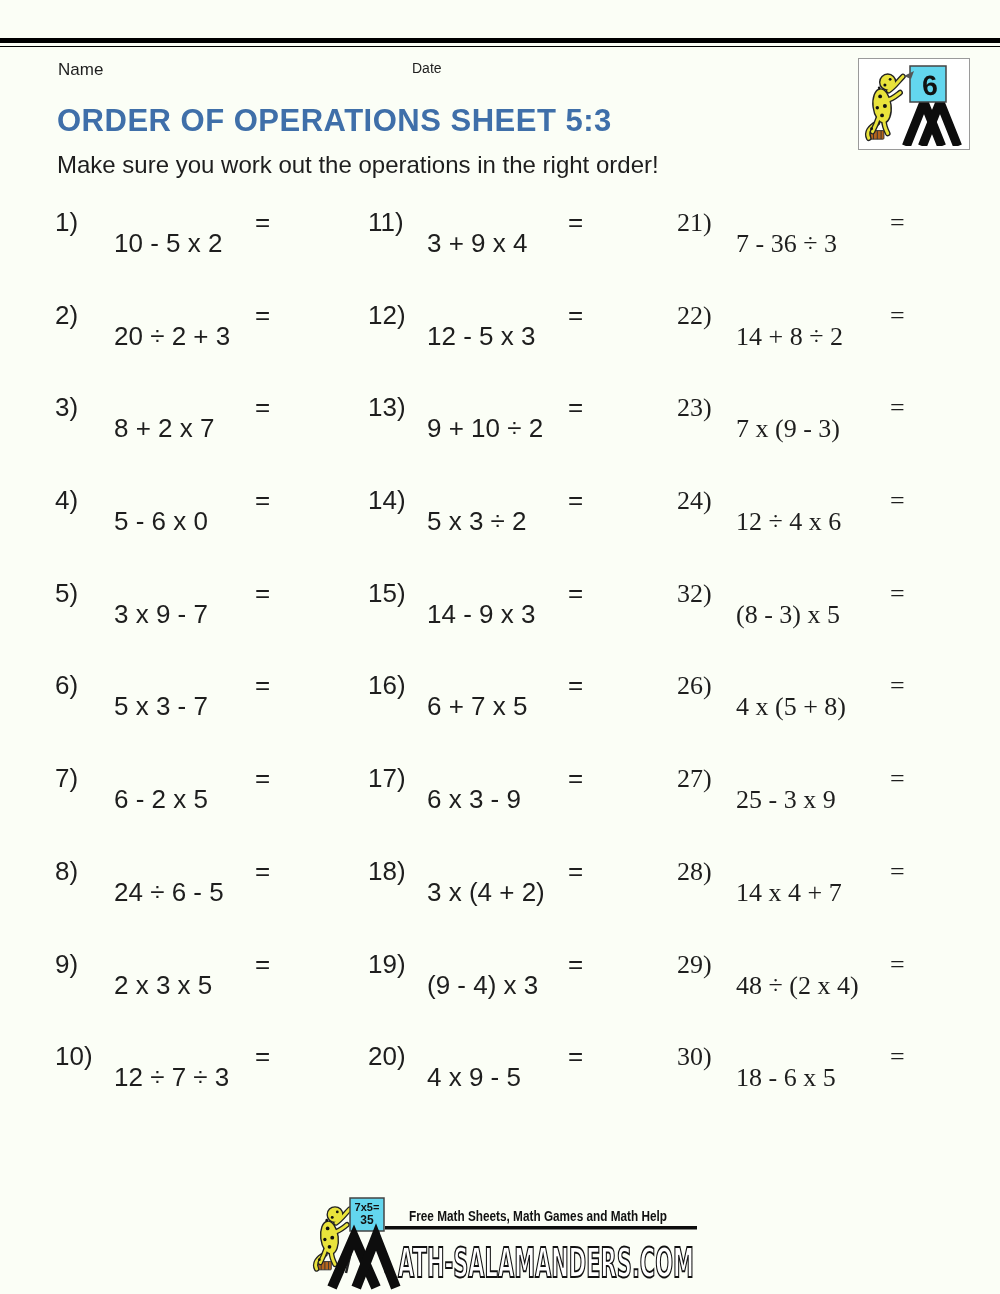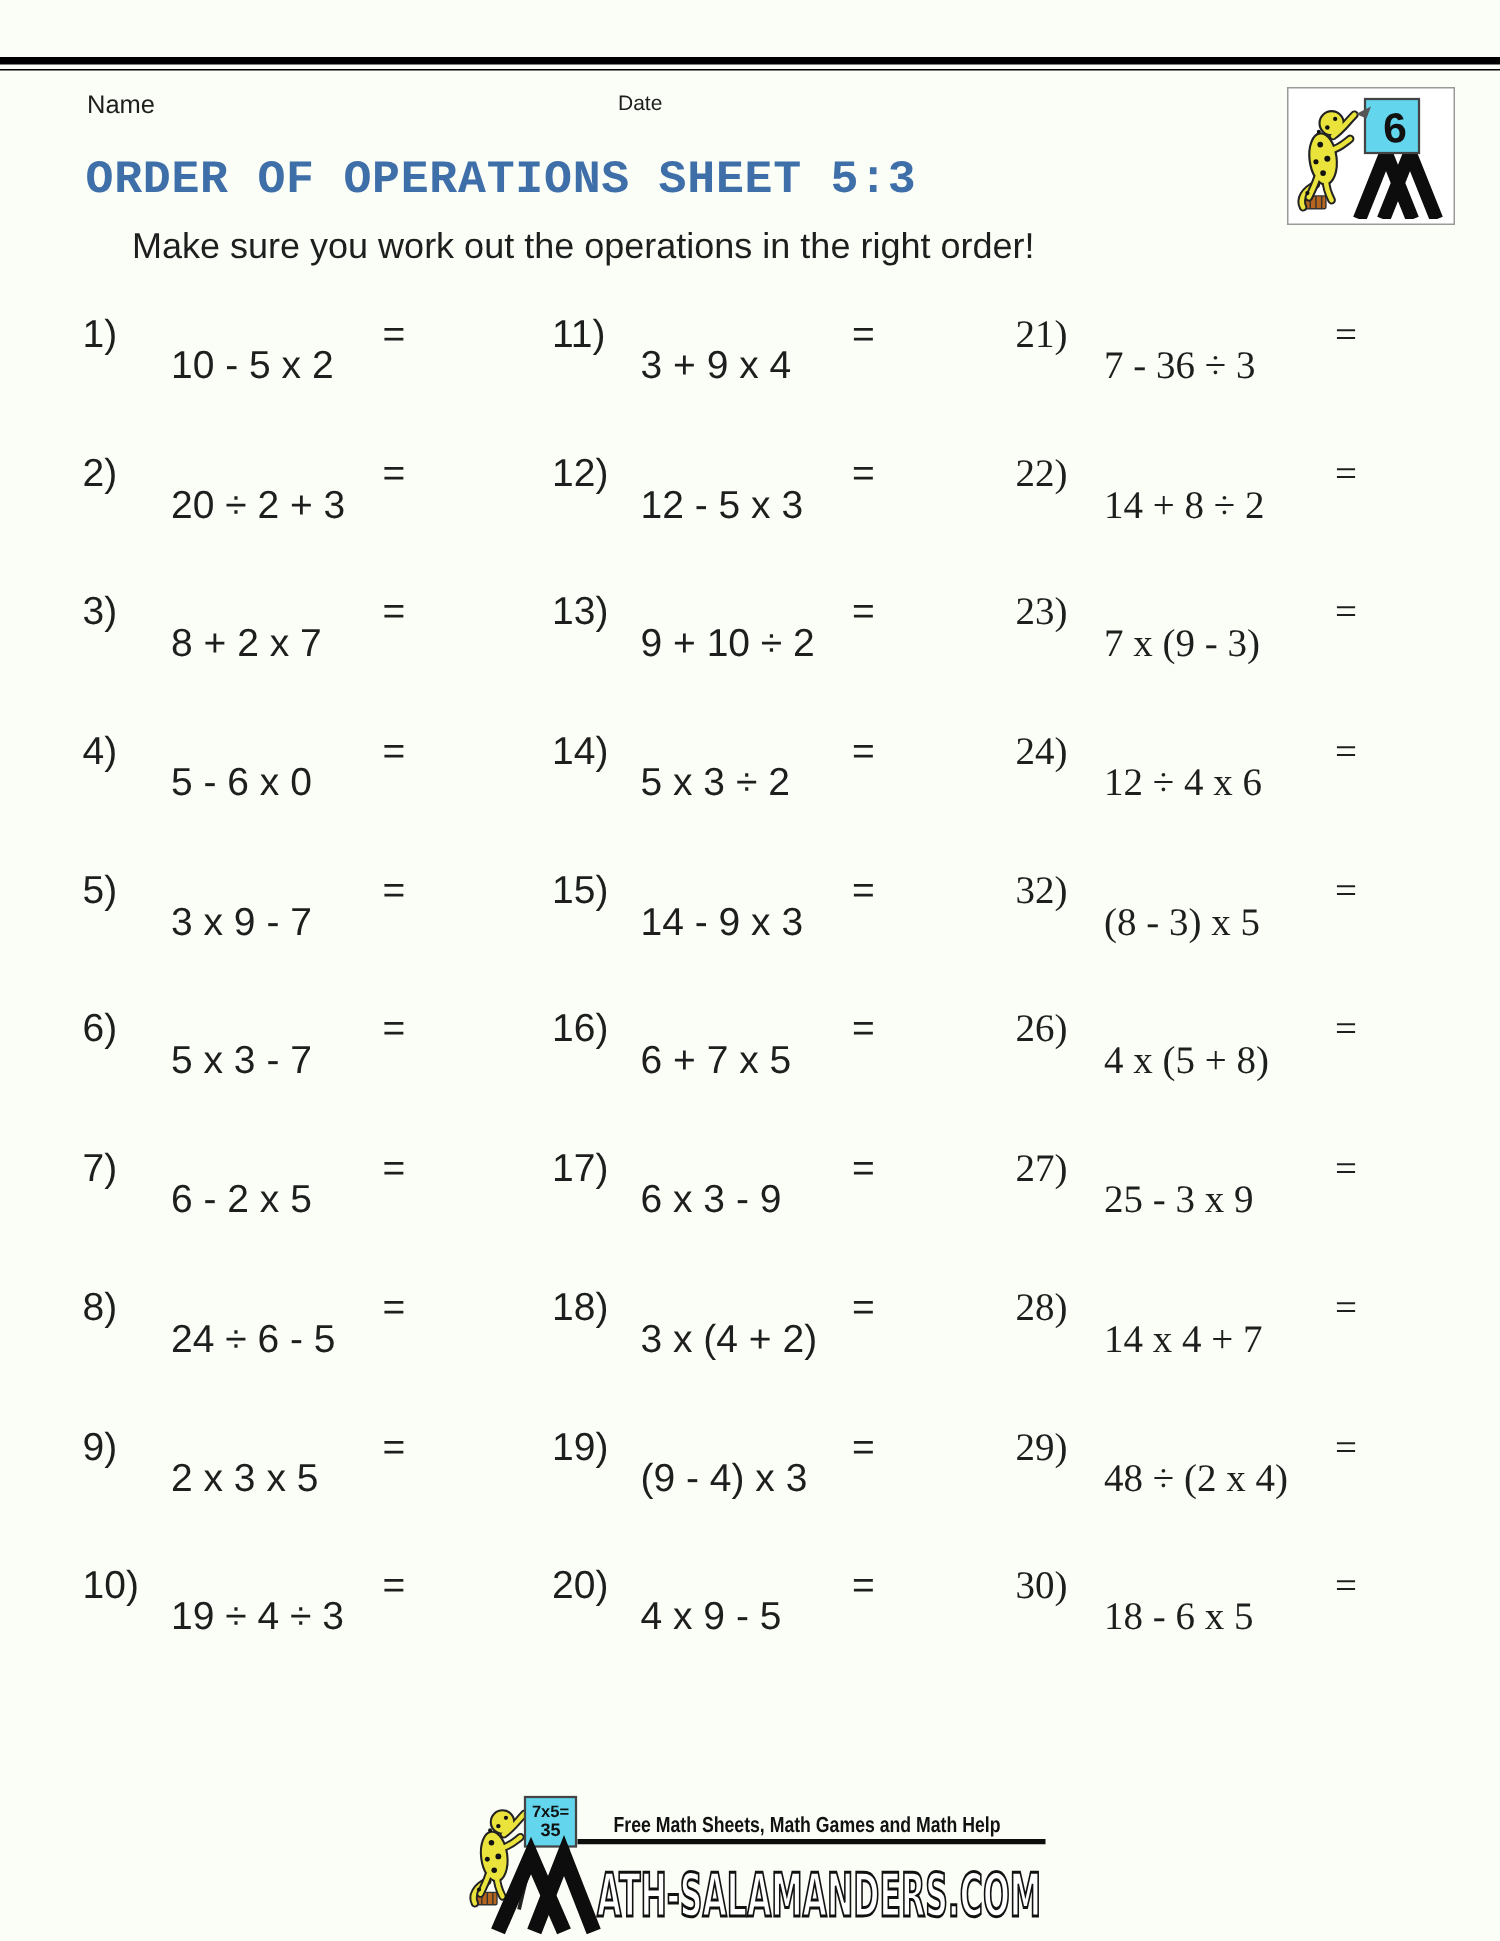--- a/index.html
+++ b/index.html
@@ -16,24 +16,24 @@
   .top-rule{position:absolute;top:38px;left:0;width:1000px;height:5px;background:#000;}
   .top-rule-thin{position:absolute;top:46px;left:0;width:1000px;height:1px;background:#000;}
   .name-label{position:absolute;top:60px;left:58px;font-size:17px;}
   .date-label{position:absolute;top:60px;left:412px;font-size:14px;}
   .badge{
     position:absolute;top:58px;left:858px;width:112px;height:92px;
     background:#fff;border:1px solid #9a9a9a;display:flex;align-items:center;justify-content:center;
   }
   .page-title{
     position:absolute;top:103px;left:57px;
-    font-family:Liberation Mono, monospace;font-size:31px;font-weight:600;
+    font-family:Liberation Sans, sans-serif;font-size:31px;font-weight:600;
     color:var(--title-blue);letter-spacing:.5px;white-space:nowrap;
   }
-  .page-subtitle{position:absolute;top:151px;left:57px;font-size:24px;white-space:nowrap;margin-left:31px;}
+  .page-subtitle{position:absolute;top:151px;left:57px;font-size:24px;white-space:nowrap;}
   .pcol{position:absolute;top:207px;width:300px;}
   .pcol-0{left:55px;} .pcol-1{left:368px;} .pcol-2{left:677px;font-family:Liberation Serif, serif;}
   .prow{position:relative;height:92.7px;font-size:26px;line-height:1.2;}
   .prow .num{position:absolute;left:0;}
   .prow .expr{position:absolute;left:59px;white-space:pre;margin-top:21px;}
   .prow .eq{position:absolute;left:200px;}
   .pcol-2 .prow .eq{left:213px;}
   .footer{position:absolute;top:1193px;left:312px;width:400px;height:98px;}
   .footer svg{display:block;}
   .sala-body{fill:var(--yellow);stroke:#222;stroke-width:1.5;}
@@ -137,21 +137,21 @@
       <span class="expr">24 ÷ 6 - 5</span>
       <span class="eq">=</span>
     </div>
     <div class="prow">
       <span class="num">9)</span>
       <span class="expr">2 x 3 x 5</span>
       <span class="eq">=</span>
     </div>
     <div class="prow">
       <span class="num">10)</span>
-      <span class="expr">19 ÷ 4 ÷ 3</span>
+      <span class="expr">12 ÷ 7 ÷ 3</span>
       <span class="eq">=</span>
     </div>
   </div>
 <div class="pcol pcol-1">
     <div class="prow">
       <span class="num">11)</span>
       <span class="expr">3 + 9 x 4</span>
       <span class="eq">=</span>
     </div>
     <div class="prow">

